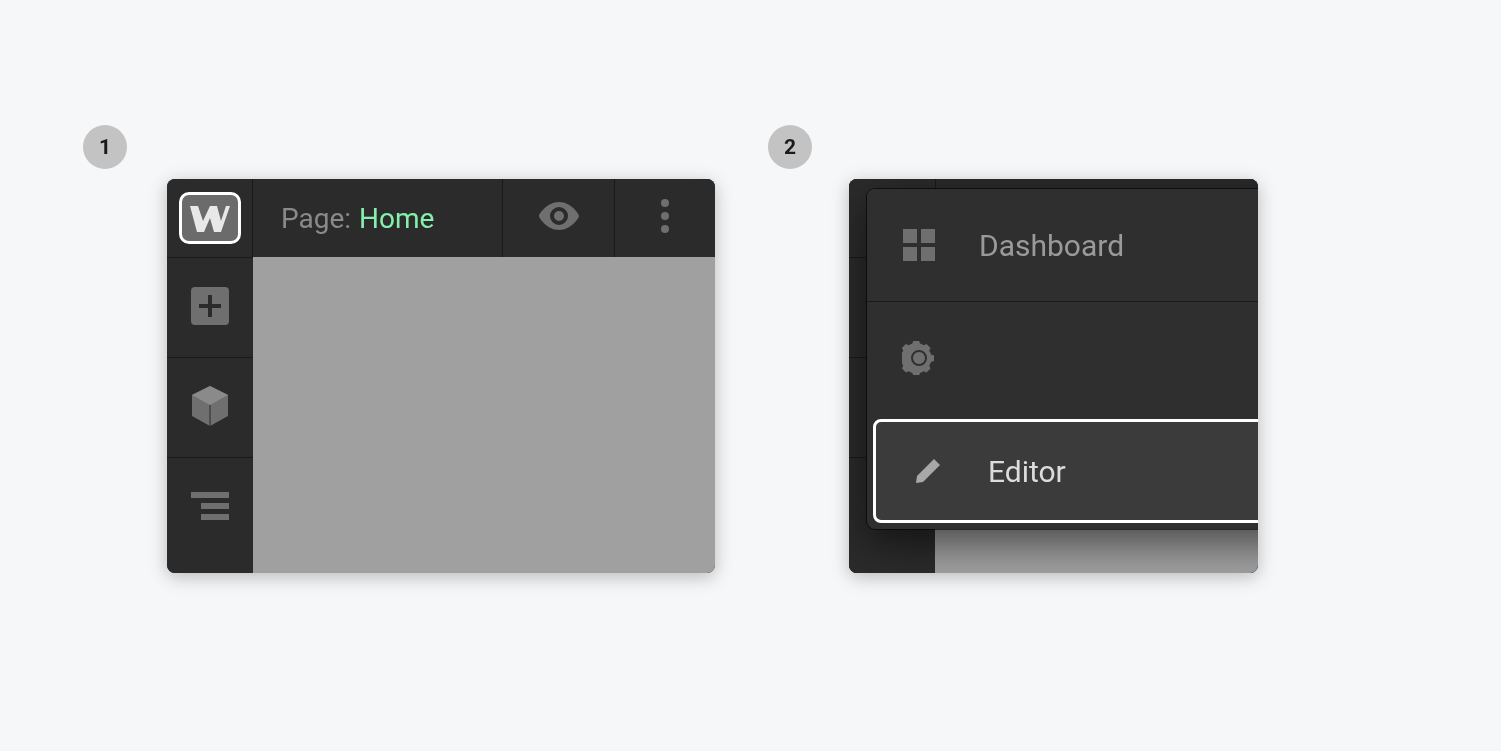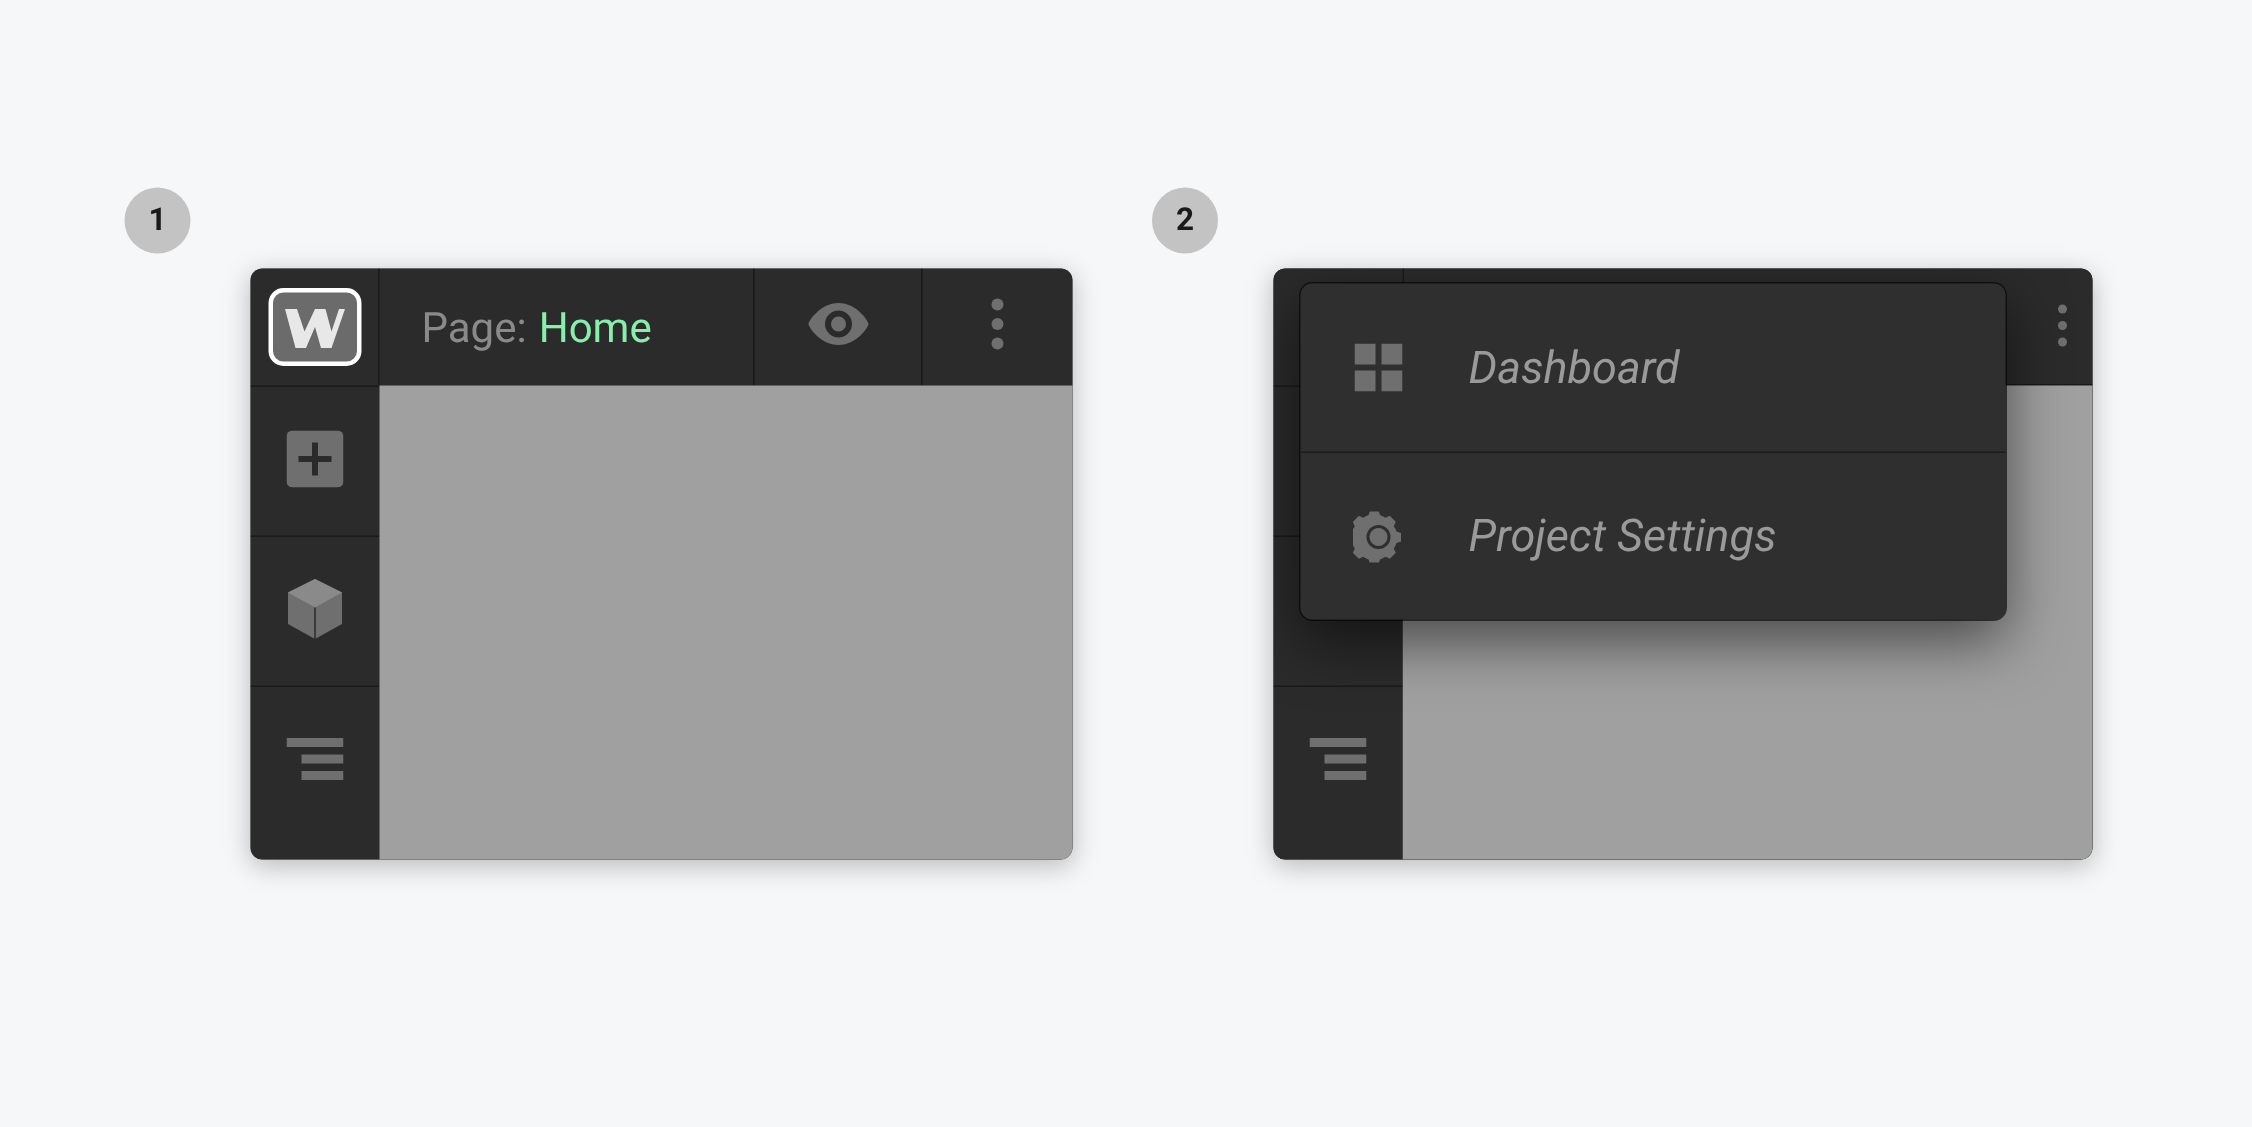--- a/index.html
+++ b/index.html
@@ -29,21 +29,21 @@
 
   
   .panel {
     position: absolute;
     border-radius: 8px;
     background: #222;
     box-shadow: 0 4px 18px rgba(0,0,0,0.25);
     overflow: hidden;
   }
   #panel-1 { left: 167px; top: 179px; width: 548px; height: 394px; }
-  #panel-2 { left: 849px; top: 179px; width: 546px; height: 394px; font-style: italic; }
+  #panel-2 { left: 849px; top: 179px; width: 409px; height: 394px; }
 
   
   .p1-topbar {
     height: 78px;
     display: flex;
     align-items: stretch;
     background: #2b2b2b;
     justify-content: flex-end;
   }
   .p1-logo-cell {
@@ -301,18 +301,25 @@
       </span>
       <span class="mi-label">Dashboard</span>
     </div>
 
     <div class="p2-menu-item">
       <span class="mi-icon">
         <svg width="34" height="34" viewBox="0 0 34 34">
           <path class="ic" d="M17 11 a6 6 0 1 0 0.001 0 Z M32 20 l-3 1 c-0.4 1.3-1 2.5-1.8 3.6 l1.3 2.9 -4 4 -2.9-1.3 c-1.1 0.8-2.3 1.4-3.6 1.8 l-1 3 h-5.6 l-1-3 c-1.3-0.4-2.5-1-3.6-1.8 l-2.9 1.3 -4-4 1.3-2.9 c-0.8-1.1-1.4-2.3-1.8-3.6 l-3-1 v-5.6 l3-1 c0.4-1.3 1-2.5 1.8-3.6 l-1.3-2.9 4-4 2.9 1.3 c1.1-0.8 2.3-1.4 3.6-1.8 l1-3 h5.6 l1 3 c1.3 0.4 2.5 1 3.6 1.8 l2.9-1.3 4 4 -1.3 2.9 c0.8 1.1 1.4 2.3 1.8 3.6 l3 1 Z M17 9 a8 8 0 1 0 0 16 a8 8 0 0 0 0-16 Z"></path>
         </svg>
       </span>
-      <span class="mi-label">Project Settings</span>
-    </div>
-
+    </div>
+
+    <div class="p2-menu-item highlight">
+      <span class="mi-icon">
+        <svg width="30" height="30" viewBox="0 0 30 30">
+          <path class="ic-light" d="M3 27 L4 20 L21 3 L27 9 L10 26 Z"></path>
+        </svg>
+      </span>
+      <span class="mi-label">Editor</span>
+    </div>
 
   </div>
 </div>
 
 </body></html>

